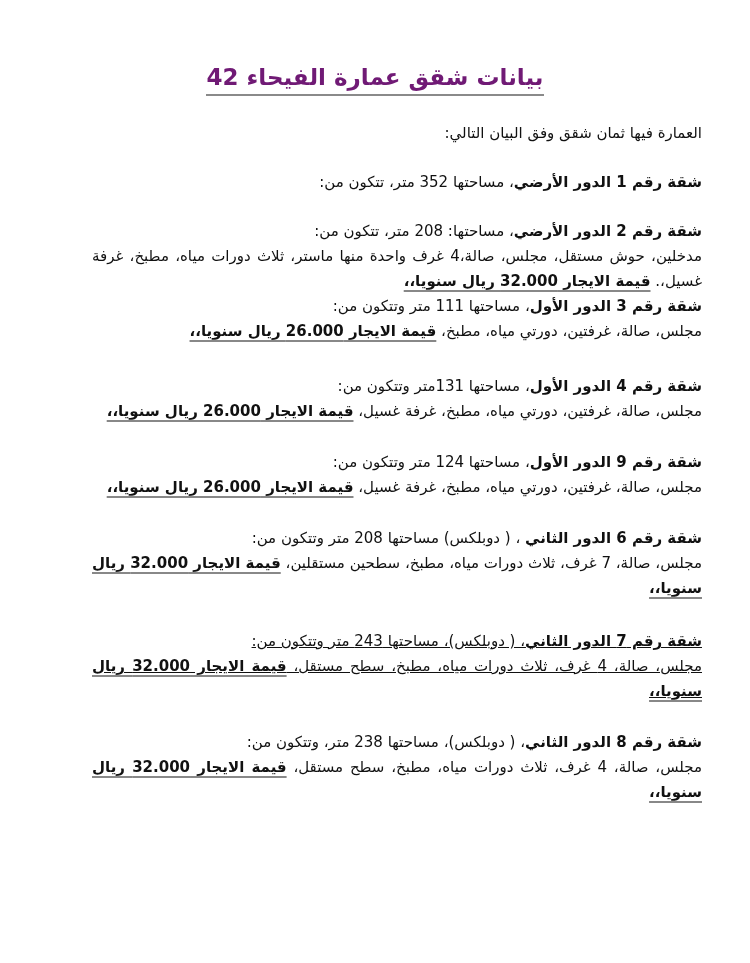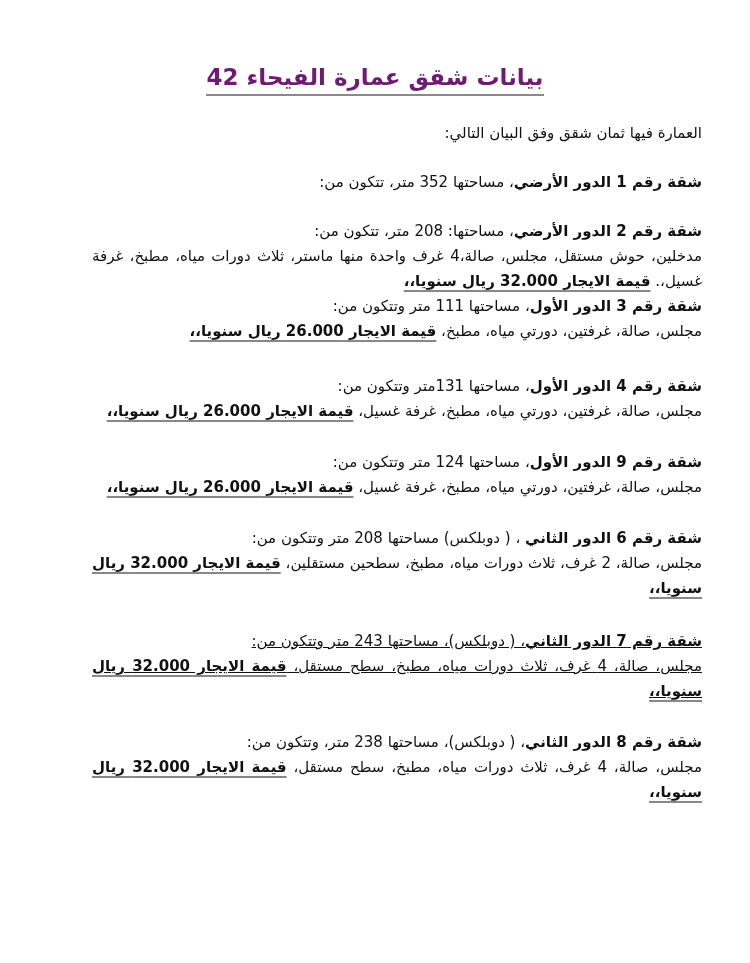--- a/index.html
+++ b/index.html
@@ -112,21 +112,21 @@
       <span class="body"><span>مجلس، صالة، غرفتين، دورتي مياه، مطبخ، غرفة غسيل، </span><span class="price">قيمة الايجار 26.000 ريال سنويا،،</span></span>
     </div>
 
     <div class="unit u5">
       <span class="head"><b>شقة رقم 9  الدور الأول</b><span>، مساحتها 124 متر وتتكون من:</span></span>
       <span class="body"><span>مجلس، صالة، غرفتين، دورتي مياه، مطبخ، غرفة غسيل، </span><span class="price">قيمة الايجار 26.000 ريال سنويا،،</span></span>
     </div>
 
     <div class="unit u6">
       <span class="head"><b>شقة رقم 6 الدور الثاني</b><span> ، ( دوبلكس) مساحتها 208 متر وتتكون من:</span></span>
-      <span class="body"><span>مجلس، صالة، 2 غرف، ثلاث دورات مياه، مطبخ، سطحين مستقلين، </span><span class="price">قيمة الايجار 32.000 ريال سنويا،،</span></span>
+      <span class="body"><span>مجلس، صالة، 7 غرف، ثلاث دورات مياه، مطبخ، سطحين مستقلين، </span><span class="price">قيمة الايجار 32.000 ريال سنويا،،</span></span>
     </div>
 
     <div class="unit u7">
       <span class="head"><b>شقة رقم 7 الدور الثاني</b><span>، ( دوبلكس)، مساحتها 243 متر  وتتكون من:</span></span>
       <span class="body"><span>مجلس، صالة، 4 غرف، ثلاث دورات مياه، مطبخ، سطح  مستقل، </span><span class="price">قيمة الايجار  32.000 ريال سنويا،،</span></span>
     </div>
 
     <div class="unit u8">
       <span class="head"><b>شقة رقم 8 الدور الثاني</b><span>، ( دوبلكس)، مساحتها 238 متر، وتتكون من:</span></span>
       <span class="body"><span>مجلس، صالة، 4 غرف، ثلاث دورات مياه، مطبخ، سطح مستقل، </span><span class="price">قيمة الايجار 32.000 ريال سنويا،،</span></span>

